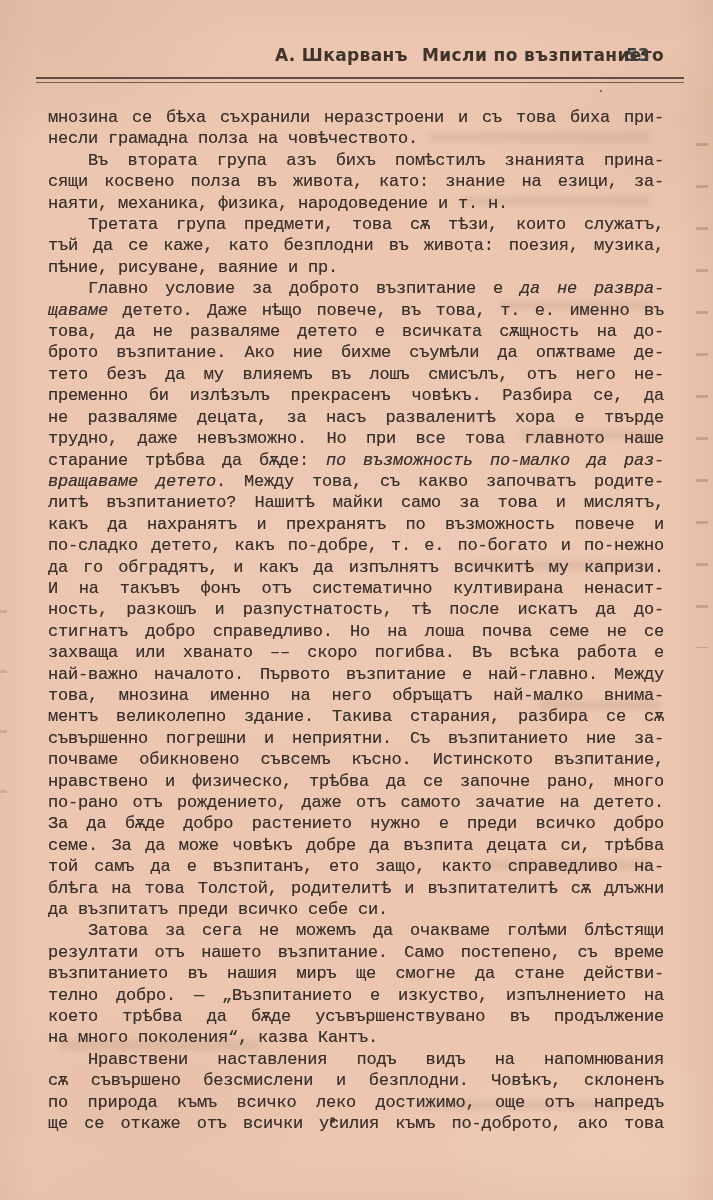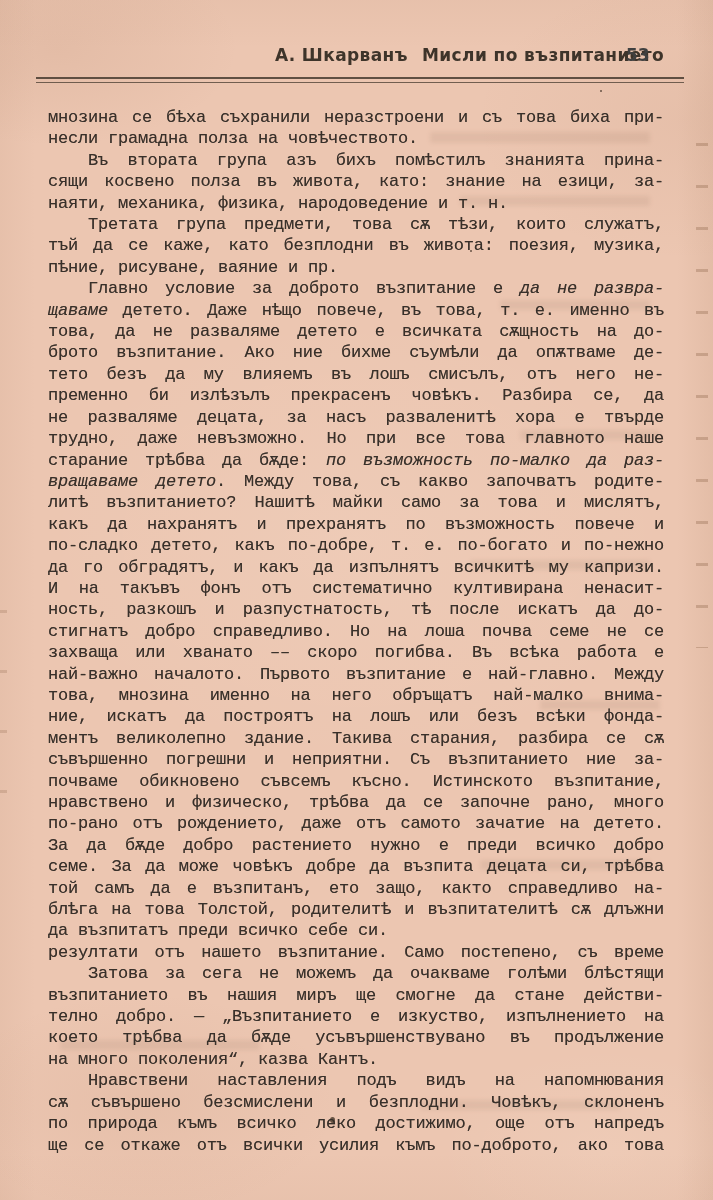--- a/index.html
+++ b/index.html
@@ -142,33 +142,32 @@
     <div class="line just"><span>литѣ възпитанието? Нашитѣ майки само за това и мислятъ,</span></div>
     <div class="line just"><span>какъ да нахранятъ и прехранятъ по възможность повече и</span></div>
     <div class="line just"><span>по-сладко детето, какъ по-добре, т. е. по-богато и по-нежно</span></div>
     <div class="line just"><span>да го обградятъ, и какъ да изпълнятъ всичкитѣ му капризи.</span></div>
     <div class="line just"><span>И на такъвъ фонъ отъ систематично култивирана ненасит-</span></div>
     <div class="line just"><span>ность, разкошъ и разпустнатость, тѣ после искатъ да до-</span></div>
     <div class="line just"><span>стигнатъ добро справедливо. Но на лоша почва семе не се</span></div>
     <div class="line just"><span>захваща или хванато –– скоро погибва. Въ всѣка работа е</span></div>
     <div class="line just"><span>най-важно началото. Първото възпитание е най-главно. Между</span></div>
     <div class="line just"><span>това, мнозина именно на него обръщатъ най-малко внима-</span></div>
-    <div class="line just"><span>ние, искатъ да построятъ на лошъ или безъ всѣки фонда-</span></div>
     <div class="line just"><span>ментъ великолепно здание. Такива старания, разбира се сѫ</span></div>
     <div class="line just"><span>съвършенно погрешни и неприятни. Съ възпитанието ние за-</span></div>
     <div class="line just"><span>почваме обикновено съвсемъ късно. Истинското възпитание,</span></div>
     <div class="line just"><span>нравствено и физическо, трѣбва да се започне рано, много</span></div>
     <div class="line just"><span>по-рано отъ рождението, даже отъ самото зачатие на детето.</span></div>
     <div class="line just"><span>За да бѫде добро растението нужно е преди всичко добро</span></div>
     <div class="line just"><span>семе. За да може човѣкъ добре да възпита децата си, трѣбва</span></div>
     <div class="line just"><span>той самъ да е възпитанъ, ето защо, както справедливо на-</span></div>
     <div class="line just"><span>блѣга на това Толстой, родителитѣ и възпитателитѣ сѫ длъжни</span></div>
     <div class="line"><span>да възпитатъ преди всичко себе си.</span></div>
+    <div class="line indent just"><span>Затова за сега не можемъ да очакваме голѣми блѣстящи</span></div>
     <div class="line just"><span>резултати отъ нашето възпитание. Само постепено, съ време</span></div>
-    <div class="line indent just"><span>Затова за сега не можемъ да очакваме голѣми блѣстящи</span></div>
     <div class="line just"><span>възпитанието въ нашия миръ ще смогне да стане действи-</span></div>
     <div class="line just"><span>телно добро. — „Възпитанието е изкуство, изпълнението на</span></div>
     <div class="line just"><span>което трѣбва да бѫде усъвършенствувано въ продължение</span></div>
     <div class="line"><span>на много поколения“, казва Кантъ.</span></div>
     <div class="line indent just"><span>Нравствени наставления подъ видъ на напомнювания</span></div>
     <div class="line just"><span>сѫ съвършено безсмислени и безплодни. Човѣкъ, склоненъ</span></div>
     <div class="line just"><span>по природа къмъ всичко леко достижимо, още отъ напредъ</span></div>
     <div class="line just"><span>ще се откаже отъ всички усилия къмъ по-доброто, ако това</span></div>
   </div>
 

